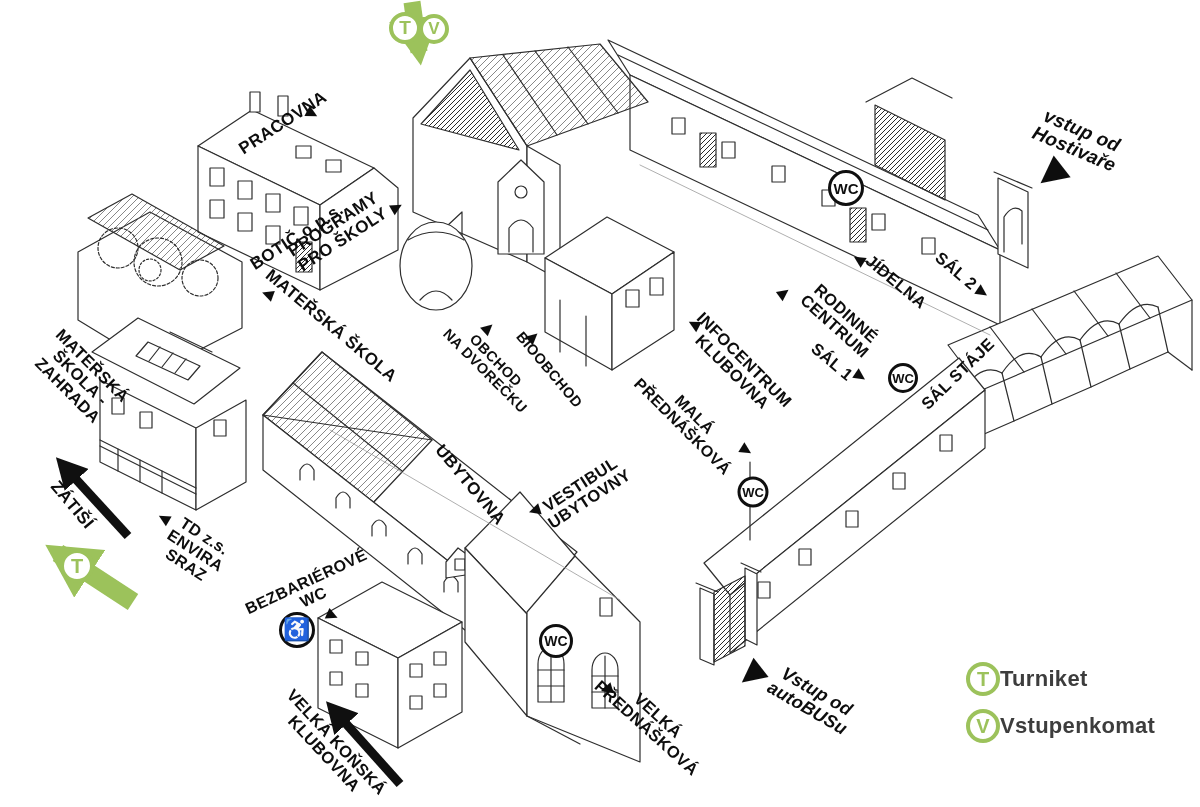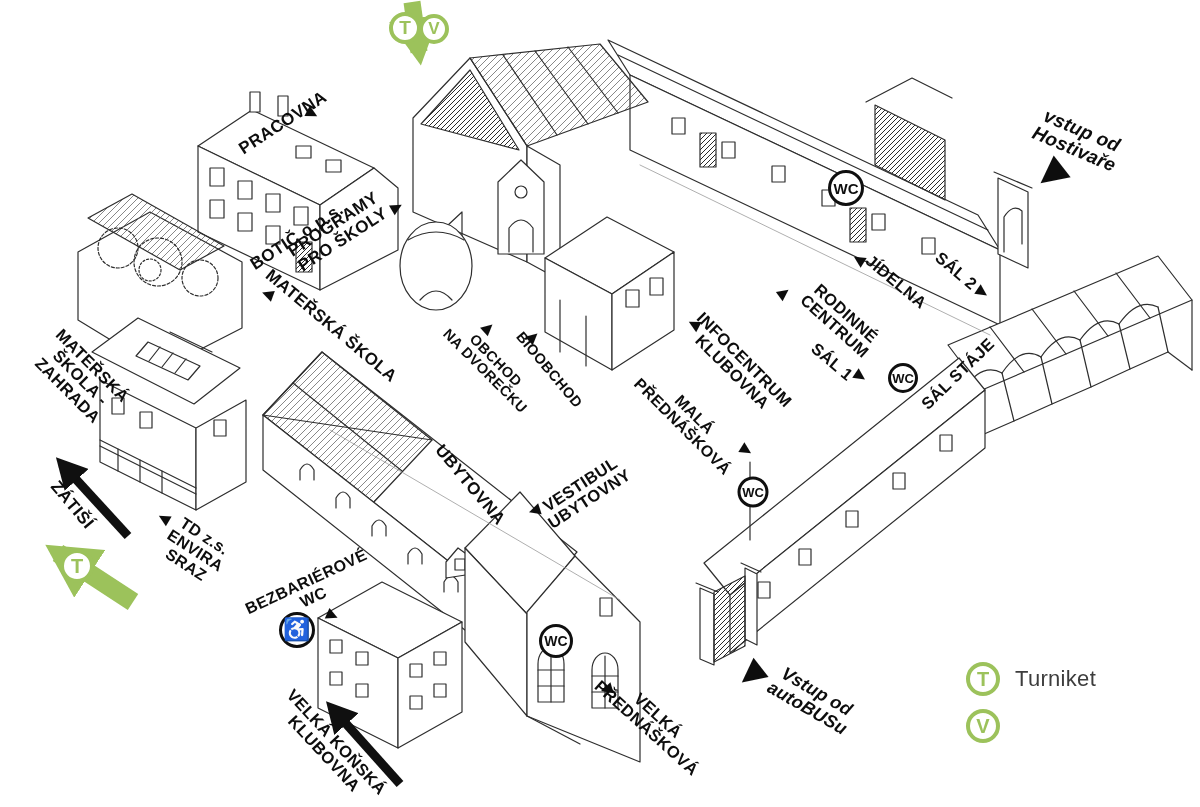--- a/index.html
+++ b/index.html
@@ -13,21 +13,21 @@
   .wc{position:absolute;border:3px solid #0f0f0f;background:#fff;color:#0f0f0f;border-radius:50%;
       display:flex;align-items:center;justify-content:center;font-weight:700;box-sizing:border-box;}
   .gb{position:absolute;border:4px solid var(--green);background:#fff;color:var(--green);
       border-radius:50%;display:flex;align-items:center;justify-content:center;font-weight:700;
       box-sizing:border-box;}
   .legend{position:absolute;left:966px;top:662px;}
   .legend-row{display:flex;align-items:center;margin-bottom:13px;}
   .legend-badge{width:34px;height:34px;border:4px solid var(--green);color:var(--green);
       border-radius:50%;display:flex;align-items:center;justify-content:center;
       font-weight:700;font-size:20px;background:#fff;box-sizing:border-box;}
-  .legend-label{margin-left:15px;font-weight:400;font-size:22px;color:#3d3d3d;letter-spacing:.3px;}
+  .legend-label{font-weight:700;font-size:22px;color:#3d3d3d;letter-spacing:.3px;}
 </style>
 </head>
 <body>
 
 <div id="stage">
 
   <svg id="art" width="1200" height="807" viewBox="0 0 1200 807">
     <defs>
       <pattern id="hatch" width="7" height="7" patternUnits="userSpaceOnUse">
         <path d="M0 7 L7 0" stroke="#555" stroke-width="0.7"></path>
@@ -313,15 +313,16 @@
       <div class="gb" style="height: 34px; width: 34px; font-size: 20px; left: 77px; top: 566px; position: absolute; transform: translate(-50%, -50%);">T</div>
     </div>
 
   <div class="legend">
     <div class="legend-row">
       <span class="legend-badge">T</span>
       <span class="legend-label">Turniket</span>
     </div>
     <div class="legend-row">
       <span class="legend-badge">V</span>
+      <span class="legend-label">Vstupenkomat</span>
     </div>
   </div>
 </div>
 
 </body></html>

